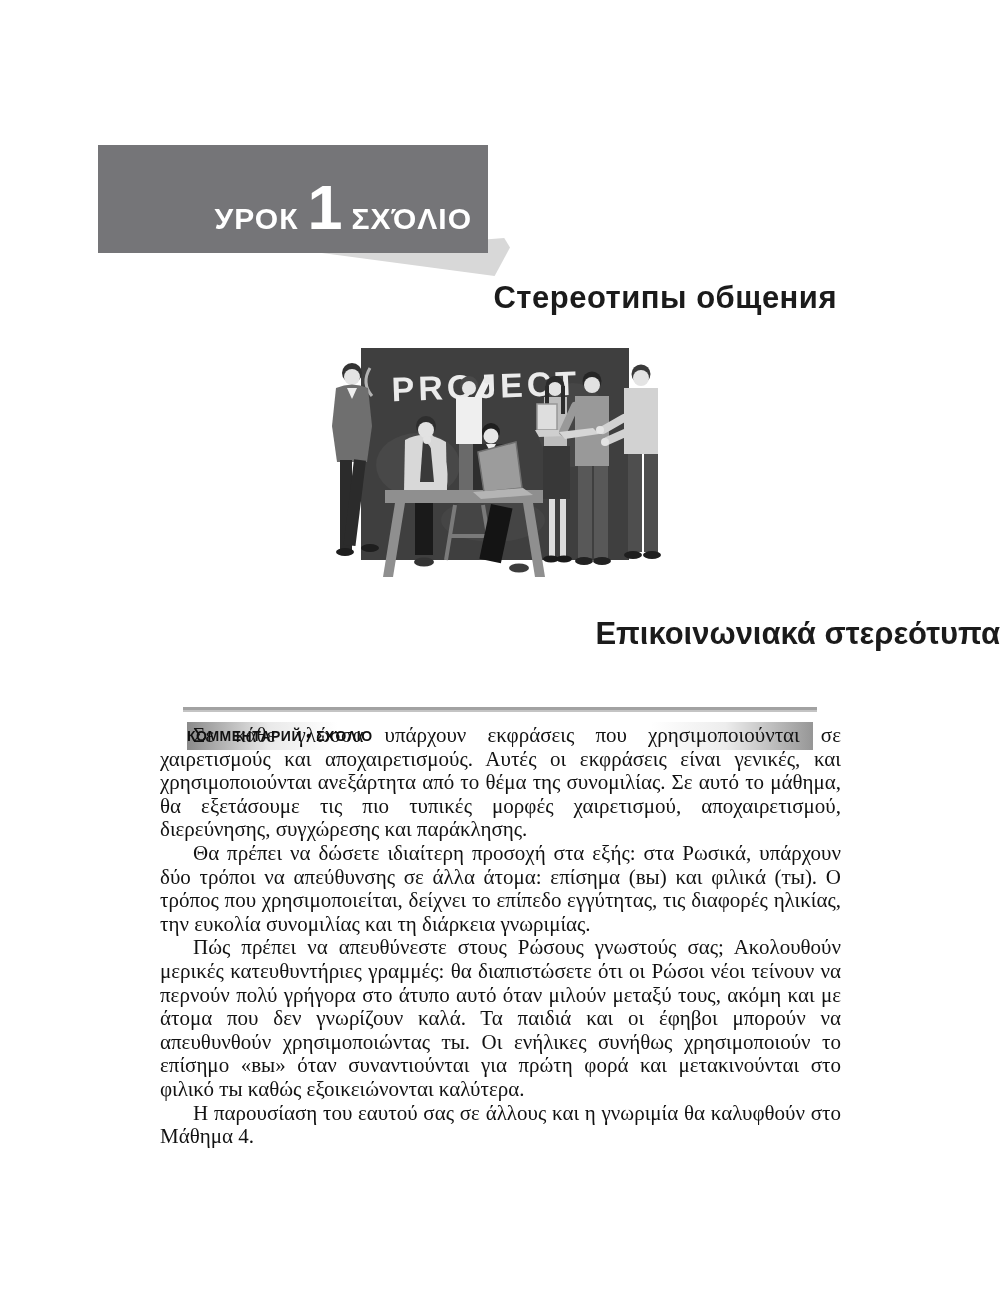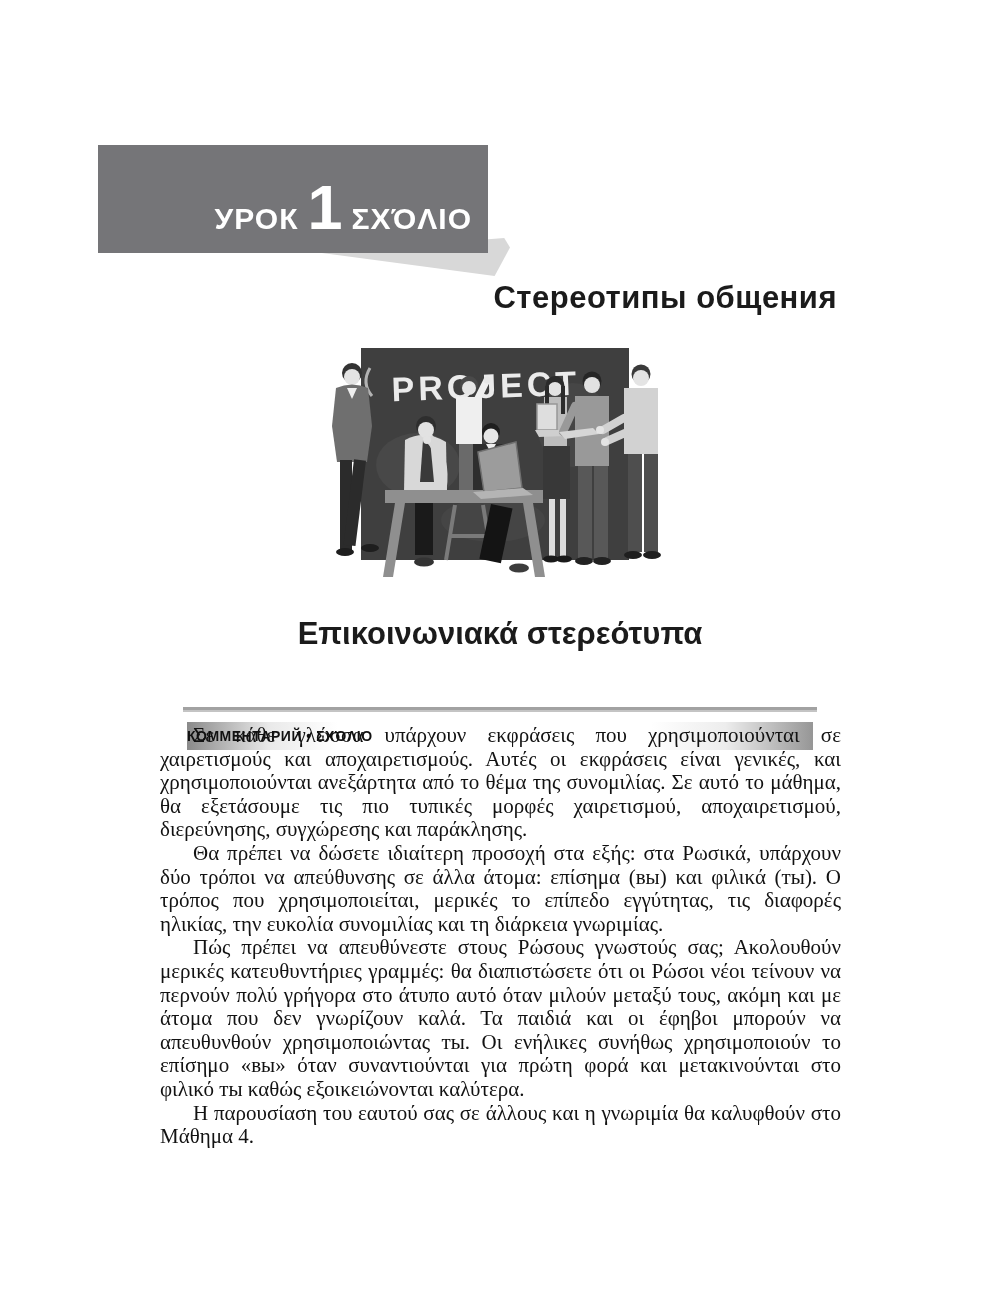--- a/index.html
+++ b/index.html
@@ -24,21 +24,21 @@
     display:flex; align-items:baseline; gap:9px; color:#ffffff;
   }
   .banner-word { font-size:30px; font-weight:bold; letter-spacing:1px; }
   .banner-num  { font-size:63px; font-weight:bold; line-height:0.8; }
   
   .title-ru {
     position:absolute; top:280px; left:0; width:796px; text-align:right;
     font-size:31px; font-weight:bold; color:#1b1b1b; letter-spacing:0.5px;margin-left:41px;
   }
   .title-el {
-    position:absolute; top:616px; left:0; width:1000px; text-align:center;
+    position:absolute; top:616px; left:0; width:1000px; text-align:right;
     font-size:31px; font-weight:bold; color:#1b1b1b;
   }
   
   .illustration { position:absolute; top:340px; left:323px; width:355px; height:250px; }
   
   .section-bar {
     position:absolute; top:674px; left:187px; width:626px; height:28px;
     background:linear-gradient(90deg,#8a8a8a 0%,#e9e9e9 13%,#ffffff 24%,#ffffff 74%,#ededed 86%,#969696 100%);
     line-height:28px;
     font-size:14px; font-weight:bold; color:#111111; letter-spacing:0.5px;margin-top:48px;
@@ -186,18 +186,18 @@
     </svg>
   </div>
 
   <h2 class="title-el">Επικοινωνιακά στερεότυπα</h2>
 
   <div class="section-bar">КОММЕНТАРИЙ • ΣΧΌΛΙΟ</div>
   <div class="section-rule"></div>
 
   <div class="body-text">
     <p class="para">Σε κάθε γλώσσα υπάρχουν εκφράσεις που χρησιμοποιούνται σε χαιρετισμούς και αποχαιρετισμούς. Αυτές οι εκφράσεις είναι γενικές, και χρησιμοποιούνται ανεξάρτητα από το θέμα της συνομιλίας. Σε αυτό το μάθημα, θα εξετάσουμε τις πιο τυπικές μορφές χαιρετισμού, αποχαιρετισμού, διερεύνησης, συγχώρεσης και παράκλησης.</p>
-    <p class="para">Θα πρέπει να δώσετε ιδιαίτερη προσοχή στα εξής: στα Ρωσικά, υπάρχουν δύο τρόποι να απεύθυνσης σε άλλα άτομα: επίσημα (вы) και φιλικά (ты). Ο τρόπος που χρησιμοποιείται, μερικές το επίπεδο εγγύτητας, τις διαφορές ηλικίας, την ευκολία συνομιλίας και τη διάρκεια γνωριμίας.</p>
+    <p class="para">Θα πρέπει να δώσετε ιδιαίτερη προσοχή στα εξής: στα Ρωσικά, υπάρχουν δύο τρόποι να απεύθυνσης σε άλλα άτομα: επίσημα (вы) και φιλικά (ты). Ο τρόπος που χρησιμοποιείται, δείχνει το επίπεδο εγγύτητας, τις διαφορές ηλικίας, την ευκολία συνομιλίας και τη διάρκεια γνωριμίας.</p>
     <p class="para">Πώς πρέπει να απευθύνεστε στους Ρώσους γνωστούς σας; Ακολουθούν μερικές κατευθυντήριες γραμμές: θα διαπιστώσετε ότι οι Ρώσοι νέοι τείνουν να περνούν πολύ γρήγορα στο άτυπο αυτό όταν μιλούν μεταξύ τους, ακόμη και με άτομα που δεν γνωρίζουν καλά. Τα παιδιά και οι έφηβοι μπορούν να απευθυνθούν χρησιμοποιώντας ты. Οι ενήλικες συνήθως χρησιμοποιούν το επίσημο «вы» όταν συναντιούνται για πρώτη φορά και μετακινούνται στο φιλικό ты καθώς εξοικειώνονται καλύτερα.</p>
     <p class="para">Η παρουσίαση του εαυτού σας σε άλλους και η γνωριμία θα καλυφθούν στο Μάθημα 4.</p>
   </div>
 
 </div>
 
 </body></html>

